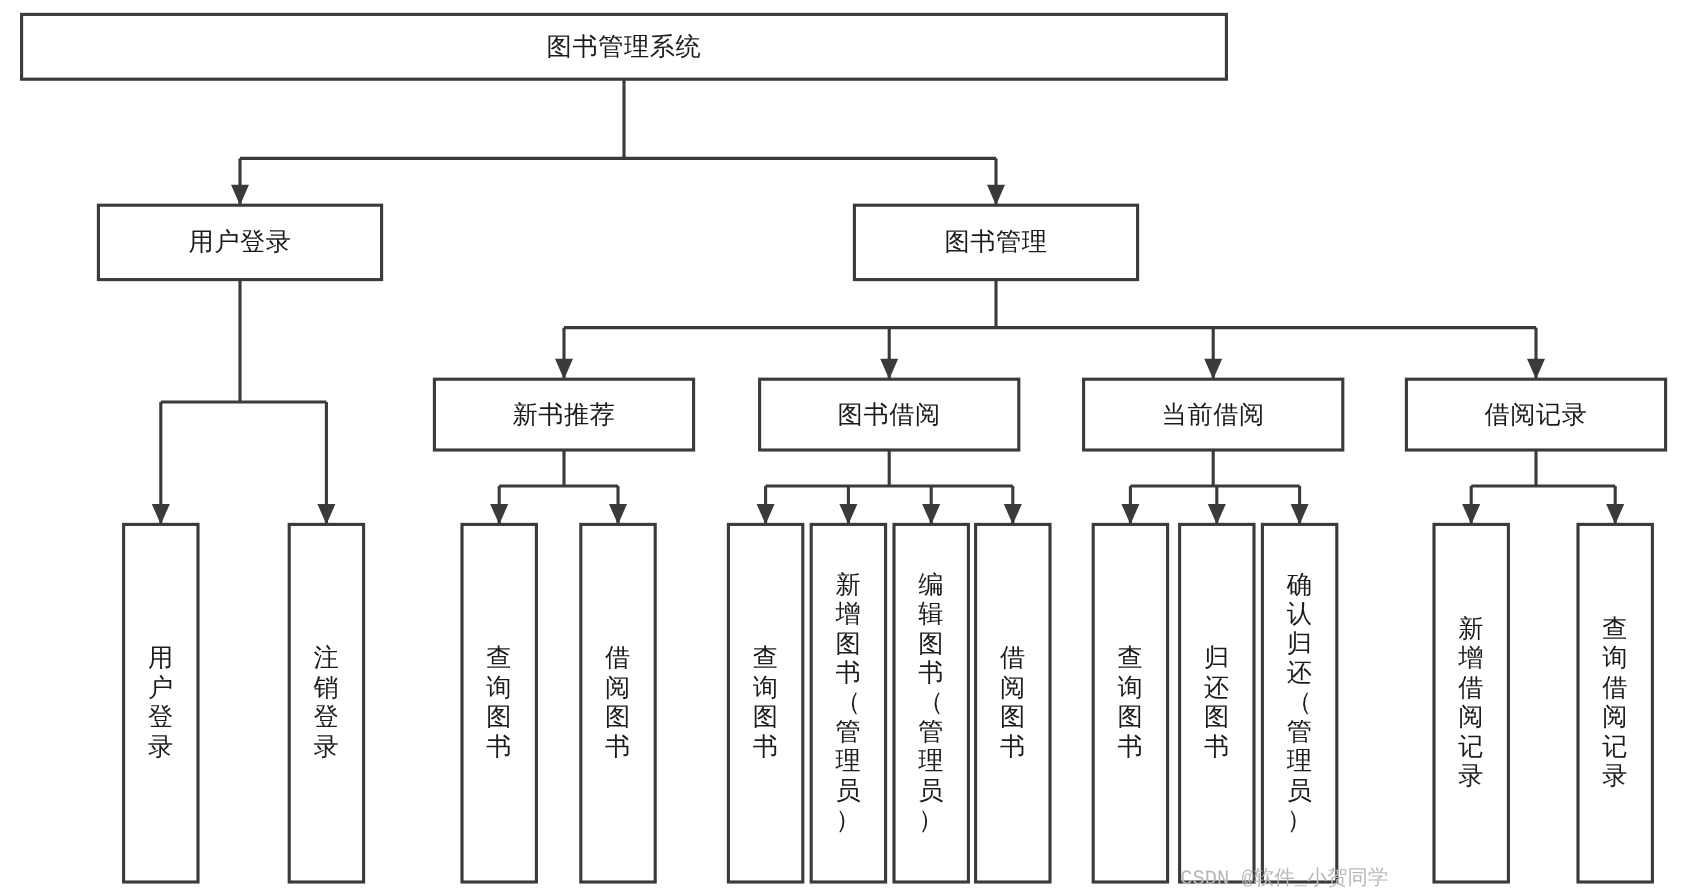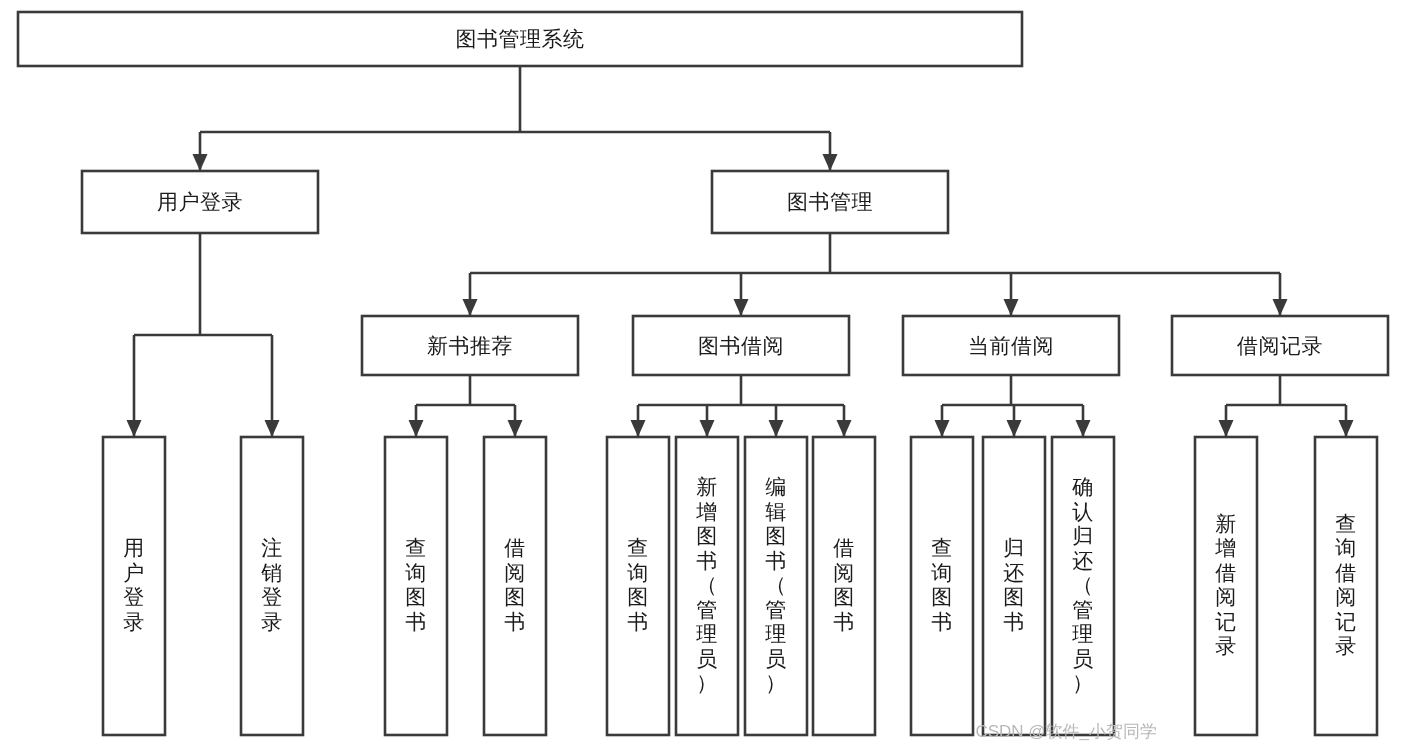--- a/index.html
+++ b/index.html
@@ -56,21 +56,21 @@
     font-size: 21px;
     fill: #1b1b1b;
     text-anchor: middle;
     dominant-baseline: middle;
     letter-spacing: 0.5px;
   }
   .watermark-text {
     position: absolute;
     right: 8px;
     bottom: 4px;
-    font-family: Liberation Sans, sans-serif;
+    font-family: Liberation Mono, monospace;
     font-size: 17px;
     color: #b8b8b8;
     white-space: nowrap;
     user-select: none;
   }
 </style>
 </head>
 <body>
 
 <div id="diagram-root">

